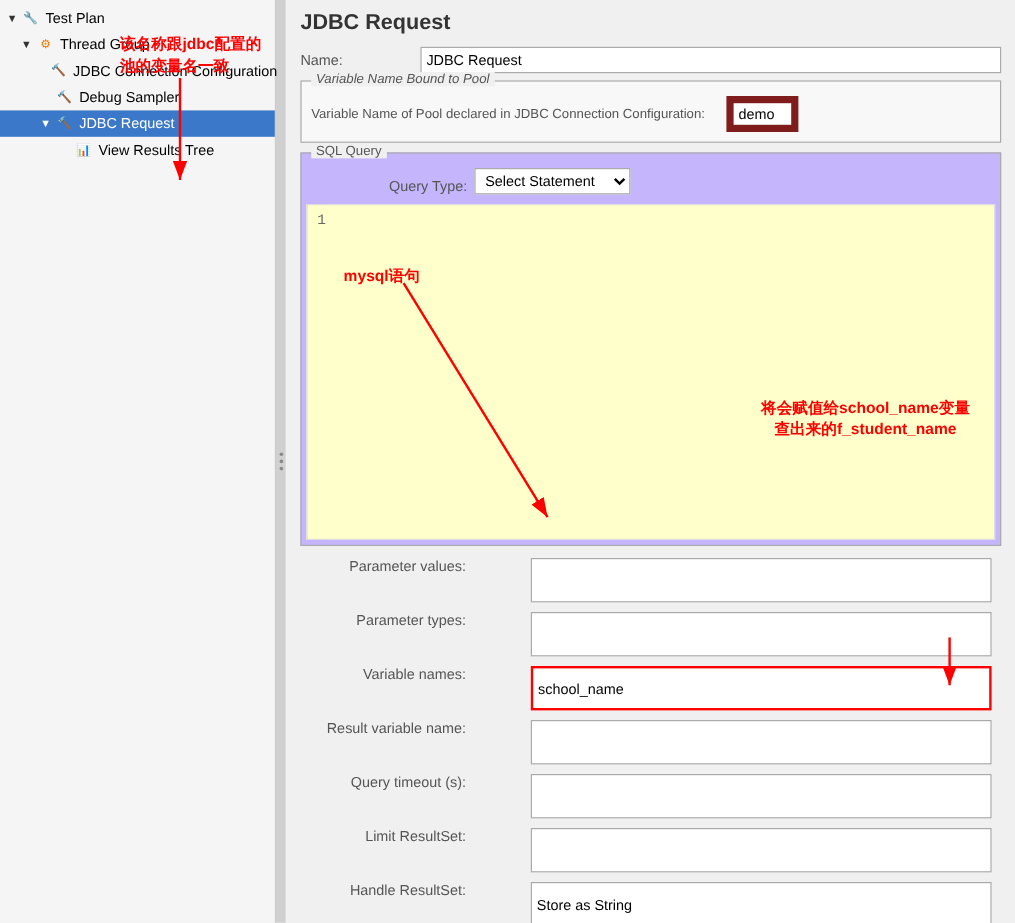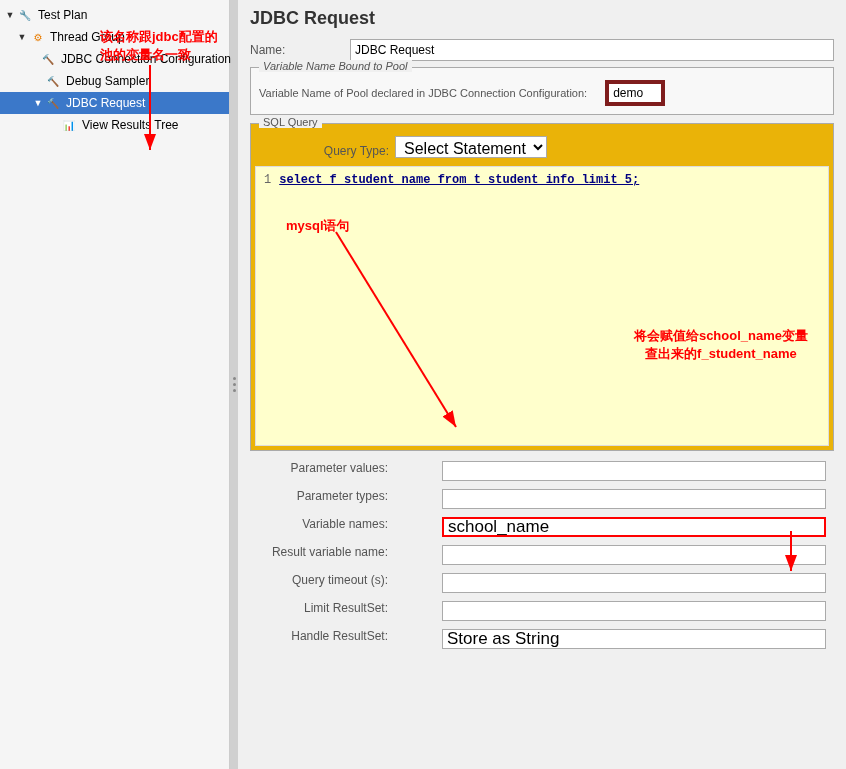--- a/index.html
+++ b/index.html
@@ -139,22 +139,22 @@
       color: #555;
       font-size: 12px;
       min-width: 130px;
       margin-right: 6px;
     }
 
     .field-input {
       border: 1px solid #aaa;
       background: white;
       padding: 2px 4px;
-      font-size: 17px;
-      height: 20px;
+      font-size: 12px;
+      height: 37px;
       flex: 1;
     }
 
     .field-input-highlighted {
       border: 2px solid red !important;
     }
 
     
     .red-annotation {
       color: red;
@@ -178,21 +178,21 @@
       width: 3px;
       height: 3px;
       background: #888;
       border-radius: 50%;
     }
 
     .select-input {
       border: 1px solid #aaa;
       background: white;
       padding: 2px 4px;
-      font-size: 16px;
+      font-size: 12px;
       height: 22px;
       min-width: 130px;
     }
 
     
     .page-wrapper {
       position: relative;
       width: 846px;
       height: 769px;
       overflow: hidden;
@@ -271,36 +271,35 @@
     <div class="form-row">
       <span class="form-label">Name:</span>
       <input class="form-input form-input-wide" type="text" value="JDBC Request" style="">
     </div>
 
 
     <div style="border:1px solid #aaa; margin-bottom:8px; padding: 8px 8px 8px 8px; position:relative; background:#f8f8f8;">
       <div style="position:absolute; top:-8px; left:8px; background:#f0f0f0; padding:0 4px; font-size:11px; color:#555;font-style:italic;">Variable Name Bound to Pool</div>
       <div class="form-row" style="margin:0; margin-top:4px;">
         <span style="font-size:11px; color:#555; margin-right:6px;">Variable Name of Pool declared in JDBC Connection Configuration:</span>
-        <input type="text" style="padding: 2px 4px; font-size: 12px; width: 60px; border: 4px solid #7f1d1d;" value="demo">
+        <input type="text" style="padding: 2px 4px; font-size: 12px; width: 60px; border: 6px solid #7f1d1d;" value="demo">
       </div>
     </div>
 
-    <div style="border:1px solid #aaa; margin-bottom:8px; background:#eab308; position:relative;">
+    <div style="border:1px solid #aaa; margin-bottom:8px; background:#c4b5fd; position:relative;">
       <div style="position:absolute; top:-8px; left:8px; background:#f0f0f0; padding:0 4px; font-size:11px; color:#555;">SQL Query</div>
 
       <div class="query-type-row" style="margin-top:8px;">
         <span class="field-label">Query Type:</span>
         <select class="select-input"><option value="Select Statement">Select Statement</option></select>
       </div>
 
       <div style="background:#ffffcc; min-height:280px; padding:6px 8px; font-family:'Courier New',monospace; font-size:12px; margin:0 4px 4px 4px; position:relative; border:1px solid #ddd;">
         <div class="code-line">
           <span class="line-number">1</span>
-          <span class="sql-text">select f_student_name from t_student_info limit 5;</span>
         </div>
 
         <div style="position:absolute; top:50px; left:30px;">
           <span class="red-annotation">mysql语句</span>
         </div>
 
         <svg style="position:absolute; top:0; left:0; width:100%; height:300px; pointer-events:none;">
           <defs>
             <marker id="arrowhead2" markerWidth="8" markerHeight="6" refX="8" refY="3" orient="auto">
               <polygon points="0 0, 8 3, 0 6" fill="red"></polygon>

